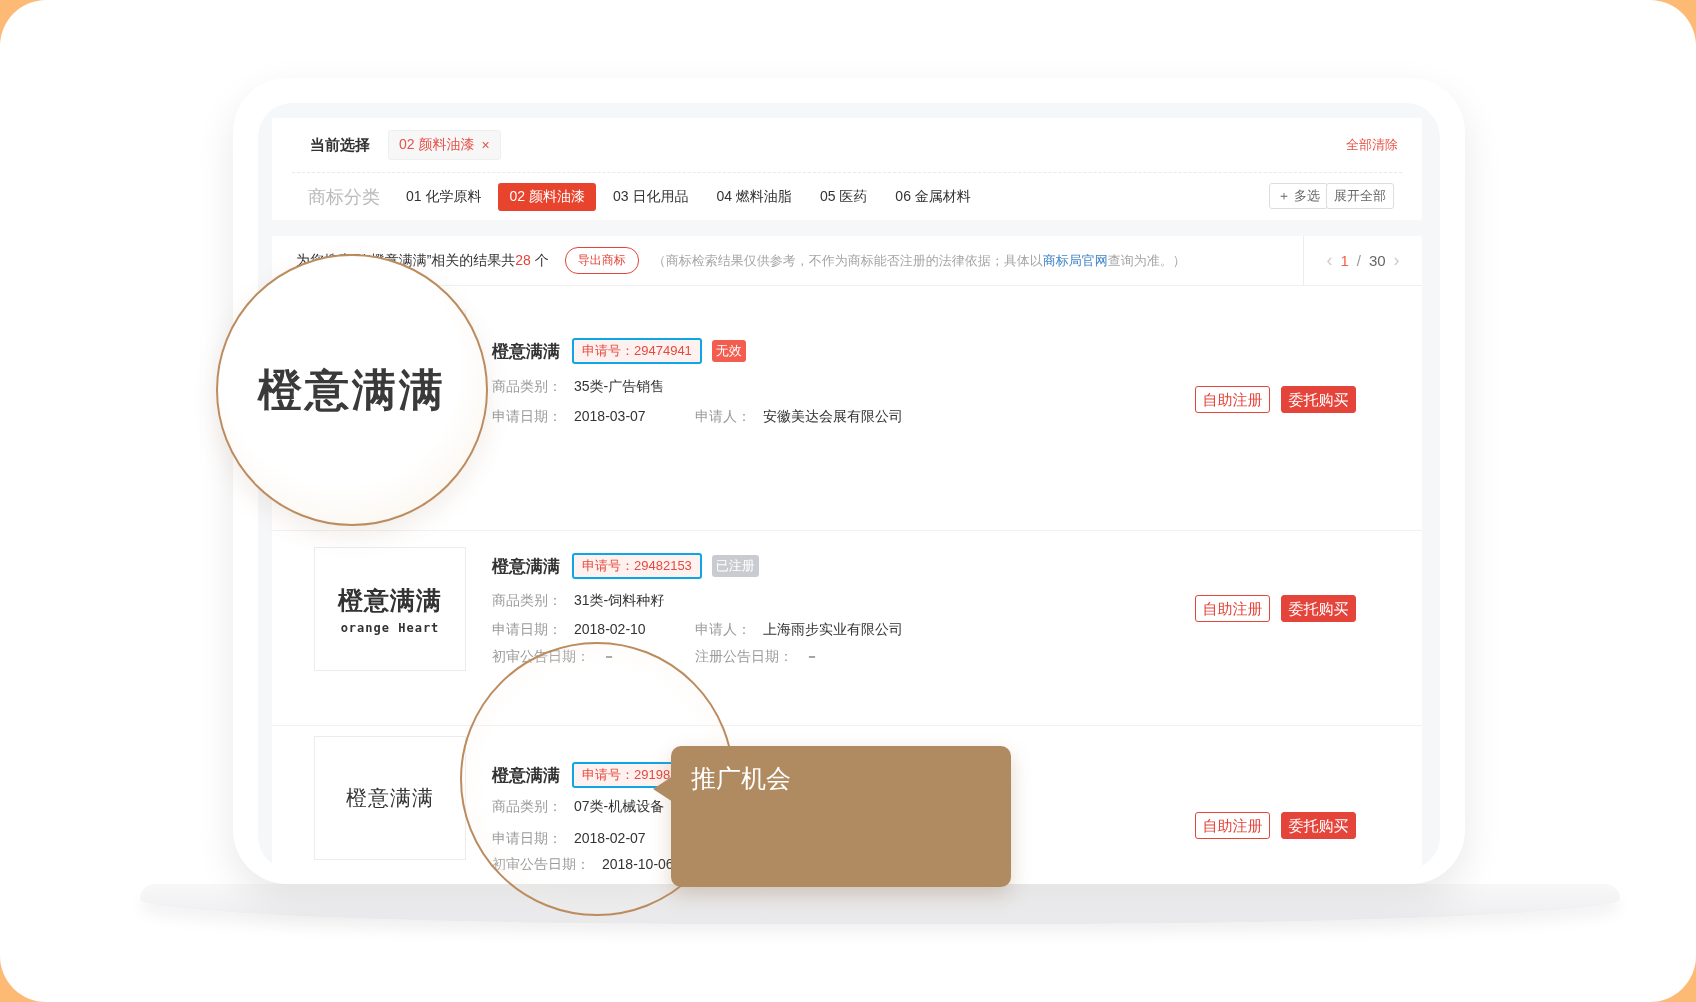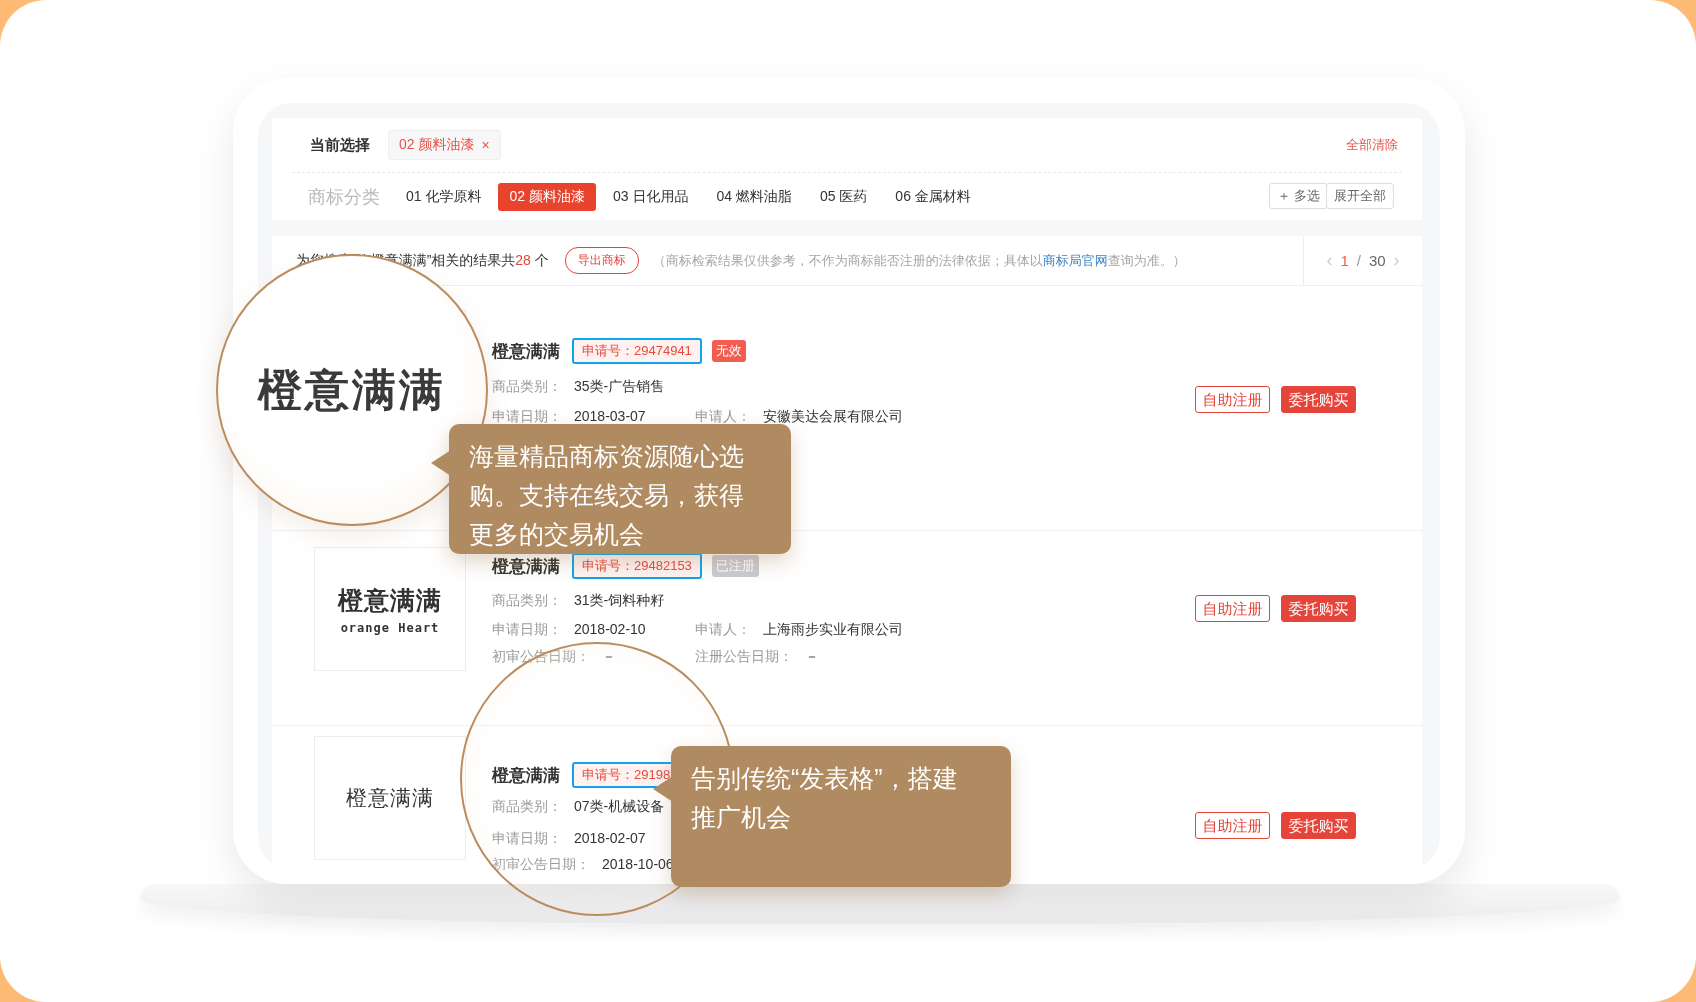--- a/index.html
+++ b/index.html
@@ -200,27 +200,20 @@
         </div>
       </div>
     </div>
 
     <div class="lens lens1">
       <span class="big-mark">橙意满满</span>
     </div>
 
     <div class="lens lens2"></div>
 
-    <div class="bubble bubble1">
-      <div class="tail"></div>
-      <div class="bl">海量精品商标资源随心选</div>
-      <div class="bl">购。支持在线交易，获得</div>
-      <div class="bl">更多的交易机会</div>
-    </div>
 
     <div class="bubble bubble2">
       <div class="tail"></div>
-      <div class="bl">告别传统“发表格”，搭建</div>
       <div class="bl">推广机会</div>
     </div>
 
   </div>
 </div>
 
 </body></html>

